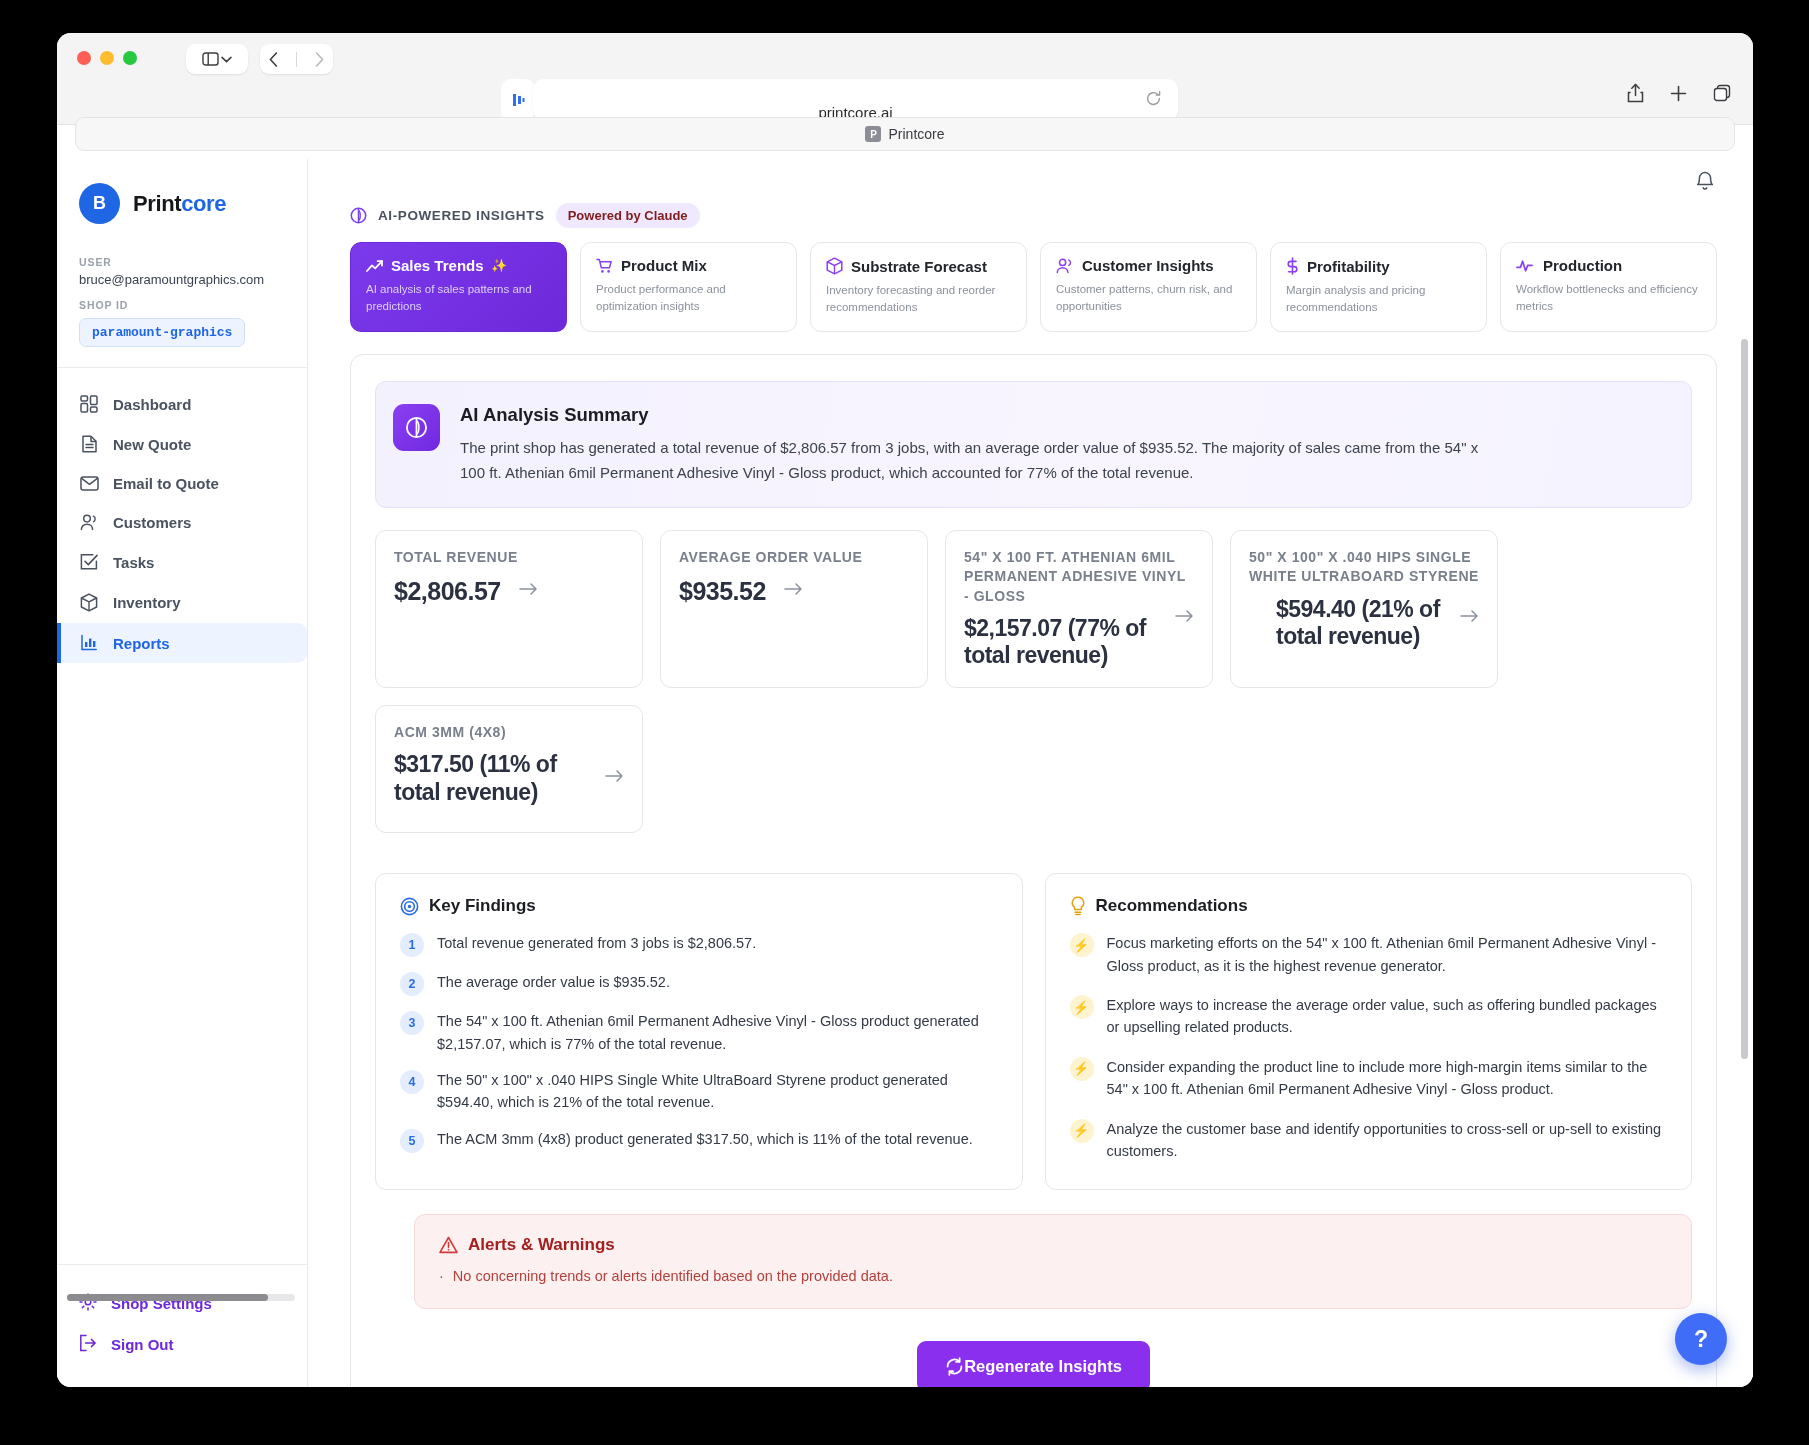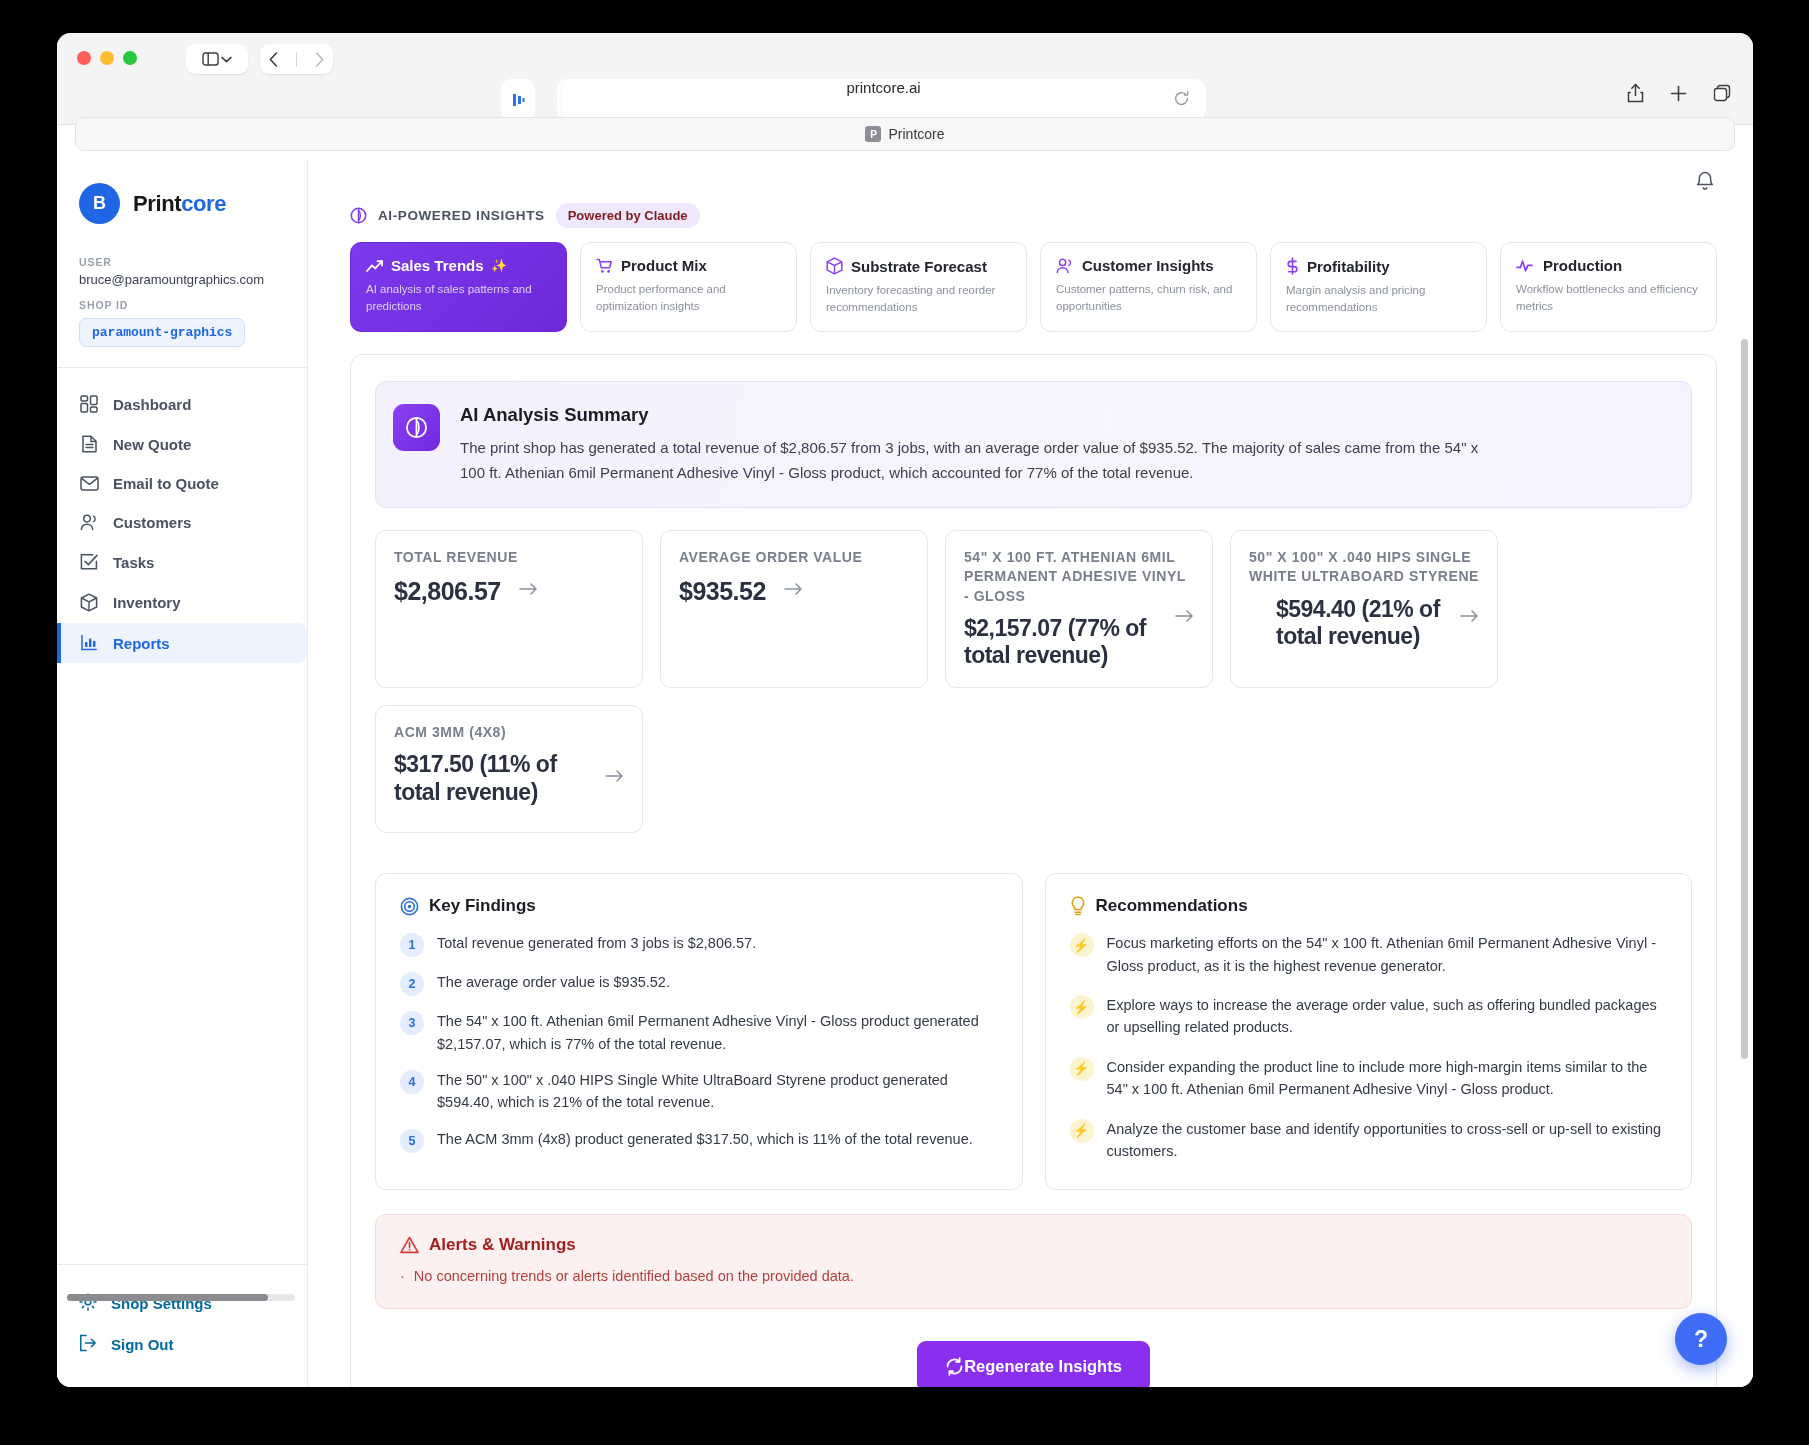--- a/index.html
+++ b/index.html
@@ -51,24 +51,24 @@
   .favbar { position: absolute; left: 58px; top: 87px; display: flex; gap: 9px; }
   .fav {
     width: 26px; height: 26px; border-radius: 50%;
     background: #e6e6e8;
     display: flex; align-items: center; justify-content: center;
     font-size: 11px; font-weight: 700; color: #6a6a70;
     overflow: hidden;
   }
 
   .urlbar {
-    position: absolute; left: 504px; top: 46px;
+    position: absolute; left: 476px; top: 46px;
     width: 645px; height: 42px;
     background: #ffffff; border-radius: 11px;
-    display: flex; align-items: flex-start; justify-content: center;
+    display: flex; align-items: flex-end; justify-content: center;
     box-shadow: 0 1px 2px rgba(0,0,0,.08);
   }
   .urltext { font-size: 15px; color: #2b2b2f; }
   .reload { position: absolute; right: 16px; top: 11px; color: #9a9aa0; }
   .sidebar-toggle-chip {
     position: absolute; left: 500px; top: 46px;
     width: 34px; height: 42px; border-radius: 10px;
     background: #fff; display:flex; align-items:center; justify-content:center;
   }
 
@@ -140,21 +140,21 @@
 
   .sb-scroll {
     position: absolute; left: 10px; right: 12px; bottom: 86px;
     height: 7px; border-radius: 4px; background: #e7e7e9;
   }
   .sb-scroll i { display:block; width: 88%; height: 100%; border-radius: 4px; background: #8b8b90; }
 
   .sidebar-footer { margin-top: auto; border-top: 1px solid #e8eaed; padding: 18px 0 22px; }
   .foot-item {
     display: flex; align-items: center; gap: 14px;
-    padding: 10px 22px; font-size: 15px; font-weight: 600; color: #0369a1;
+    padding: 10px 22px; font-size: 15px; font-weight: 600; color: #6d28d9;
   }
 
   
   .main { flex: 1; position: relative; background: #ffffff; overflow: hidden; }
   .topbar { height: 44px; display: flex; align-items: center; justify-content: flex-end; padding-right: 38px; }
   .content { padding: 0 36px 0 42px; }
 
   .insights-head { display: flex; align-items: center; gap: 11px; margin-bottom: 14px; }
   .ai-label { font-size: 13.5px; font-weight: 700; letter-spacing: .6px; color: #4a5260; }
   .claude-chip {
@@ -226,20 +226,21 @@
   .rbolt {
     width: 24px; height: 24px; flex: 0 0 24px; border-radius: 50%;
     background: #fdf3cf; color: #d69e12;
     display: flex; align-items: center; justify-content: center; font-size: 13px; margin-top: 1px;
   }
 
   .alerts {
     margin-top: 24px;
     background: #fdf0f0; border: 1px solid #f8d9d9; border-radius: 11px;
     padding: 20px 24px 24px;
+    margin-left: 39px;
   }
   .al-title { display: flex; align-items: center; gap: 10px; font-size: 17px; font-weight: 700; color: #a32020; margin-bottom: 13px; }
   .al-item { font-size: 14.5px; color: #b2413d; display: flex; gap: 9px; }
 
   .regen-wrap { display: flex; justify-content: center; margin-top: 32px; }
   .regen {
     background: #8b2fef; color: #fff;
     border: none; border-radius: 9px;
     padding: 16px 28px; font-size: 16.5px; font-weight: 700;
     display: flex; align-items: center; 

